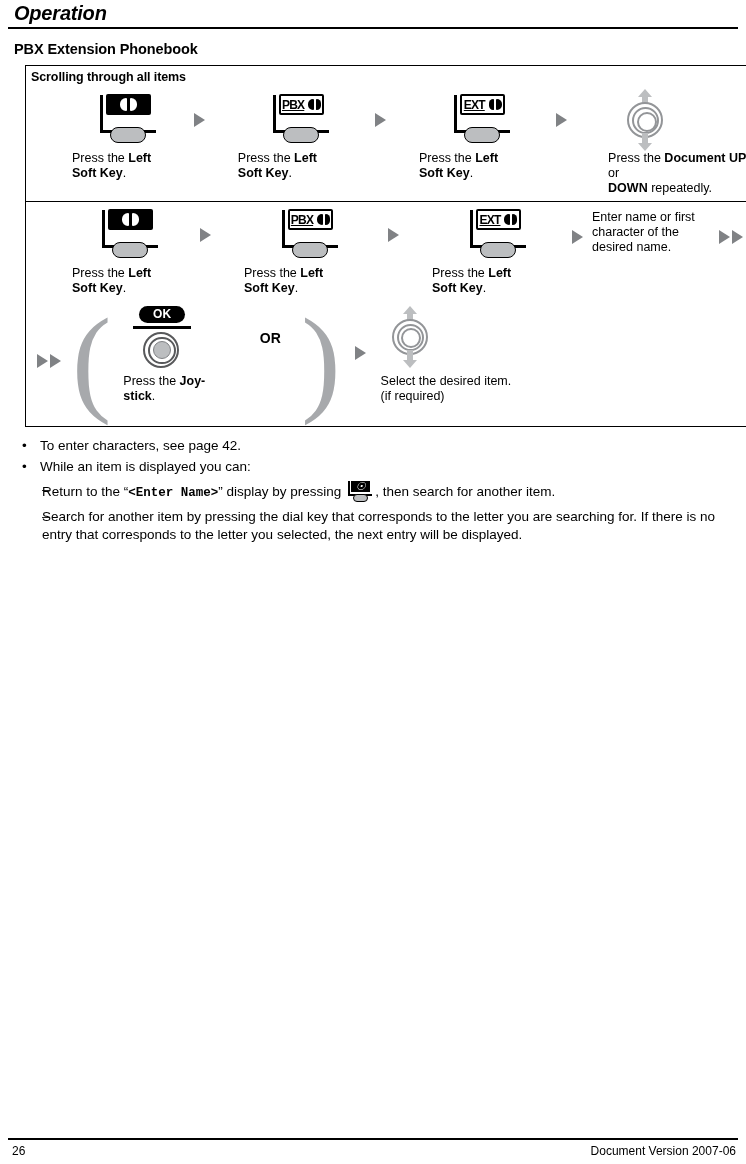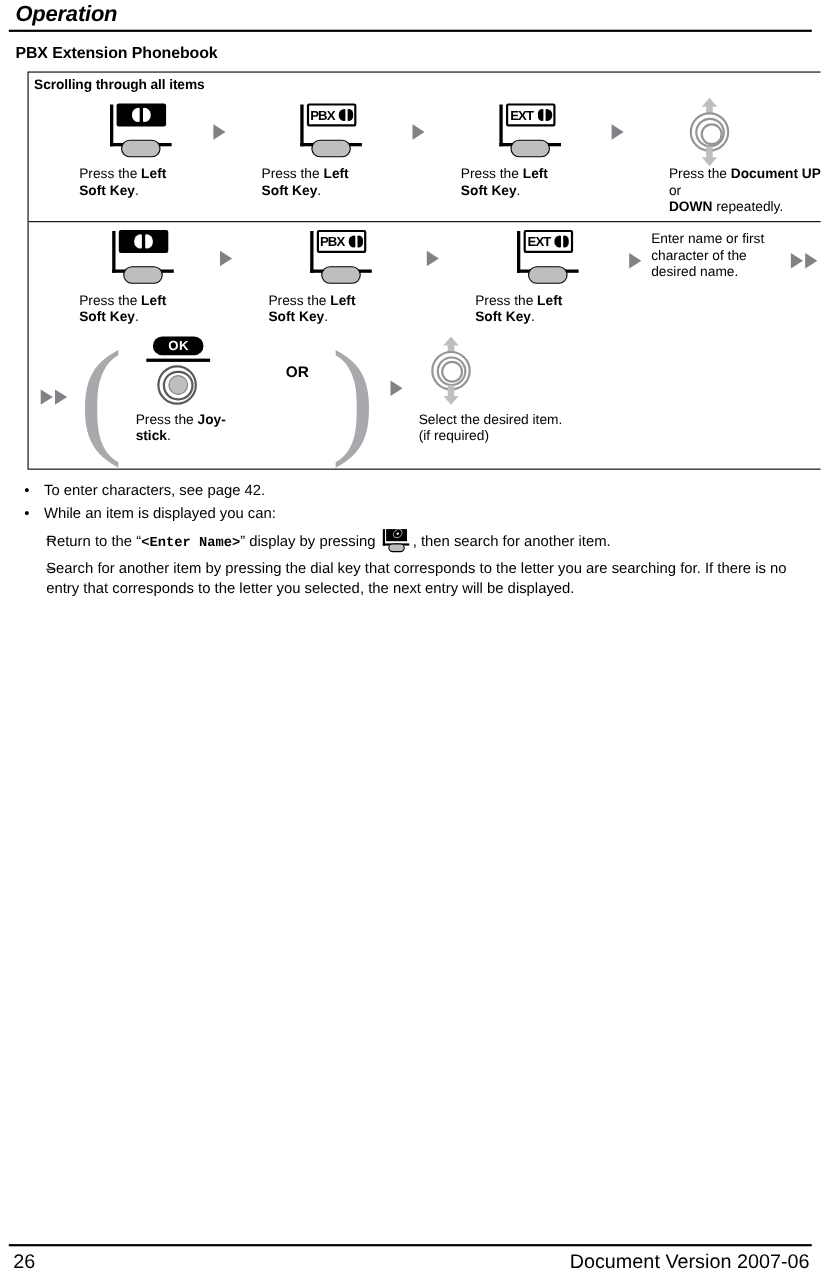--- a/index.html
+++ b/index.html
@@ -108,20 +108,21 @@
   }
   .sk-screen {
     position: absolute;
     left: 12px; top: 1px;
     width: 45px; height: 21px;
     border-radius: 2px;
     display: flex;
     align-items: center;
     justify-content: center;
     gap: 4px;
+    text-decoration: underline;
   }
   .sk-screen.filled { background: #000; }
   .sk-screen.outline { background: #fff; border: 2.5px solid #000; }
   .sk-label {
     font-size: 12px;
     font-weight: bold;
     letter-spacing: -0.8px;
     line-height: 1;
     color: #000;
     font-family: "Liberation Sans", sans-serif;
@@ -327,21 +328,21 @@
   
   .footer {
     position: absolute;
     left: 8px; right: 8px;
     bottom: 6px;
   }
   .rule-bot { border-top: 2px solid #000; }
   .foot-row {
     display: flex;
     justify-content: space-between;
-    font-size: 18px;
+    font-size: 12px;
     padding: 4px 2px 0 4px;
   }
 </style>
 </head>
 <body>
 
 <div class="page">
 
   <div class="runhead">Operation</div>
   <div class="rule-top"></div>

